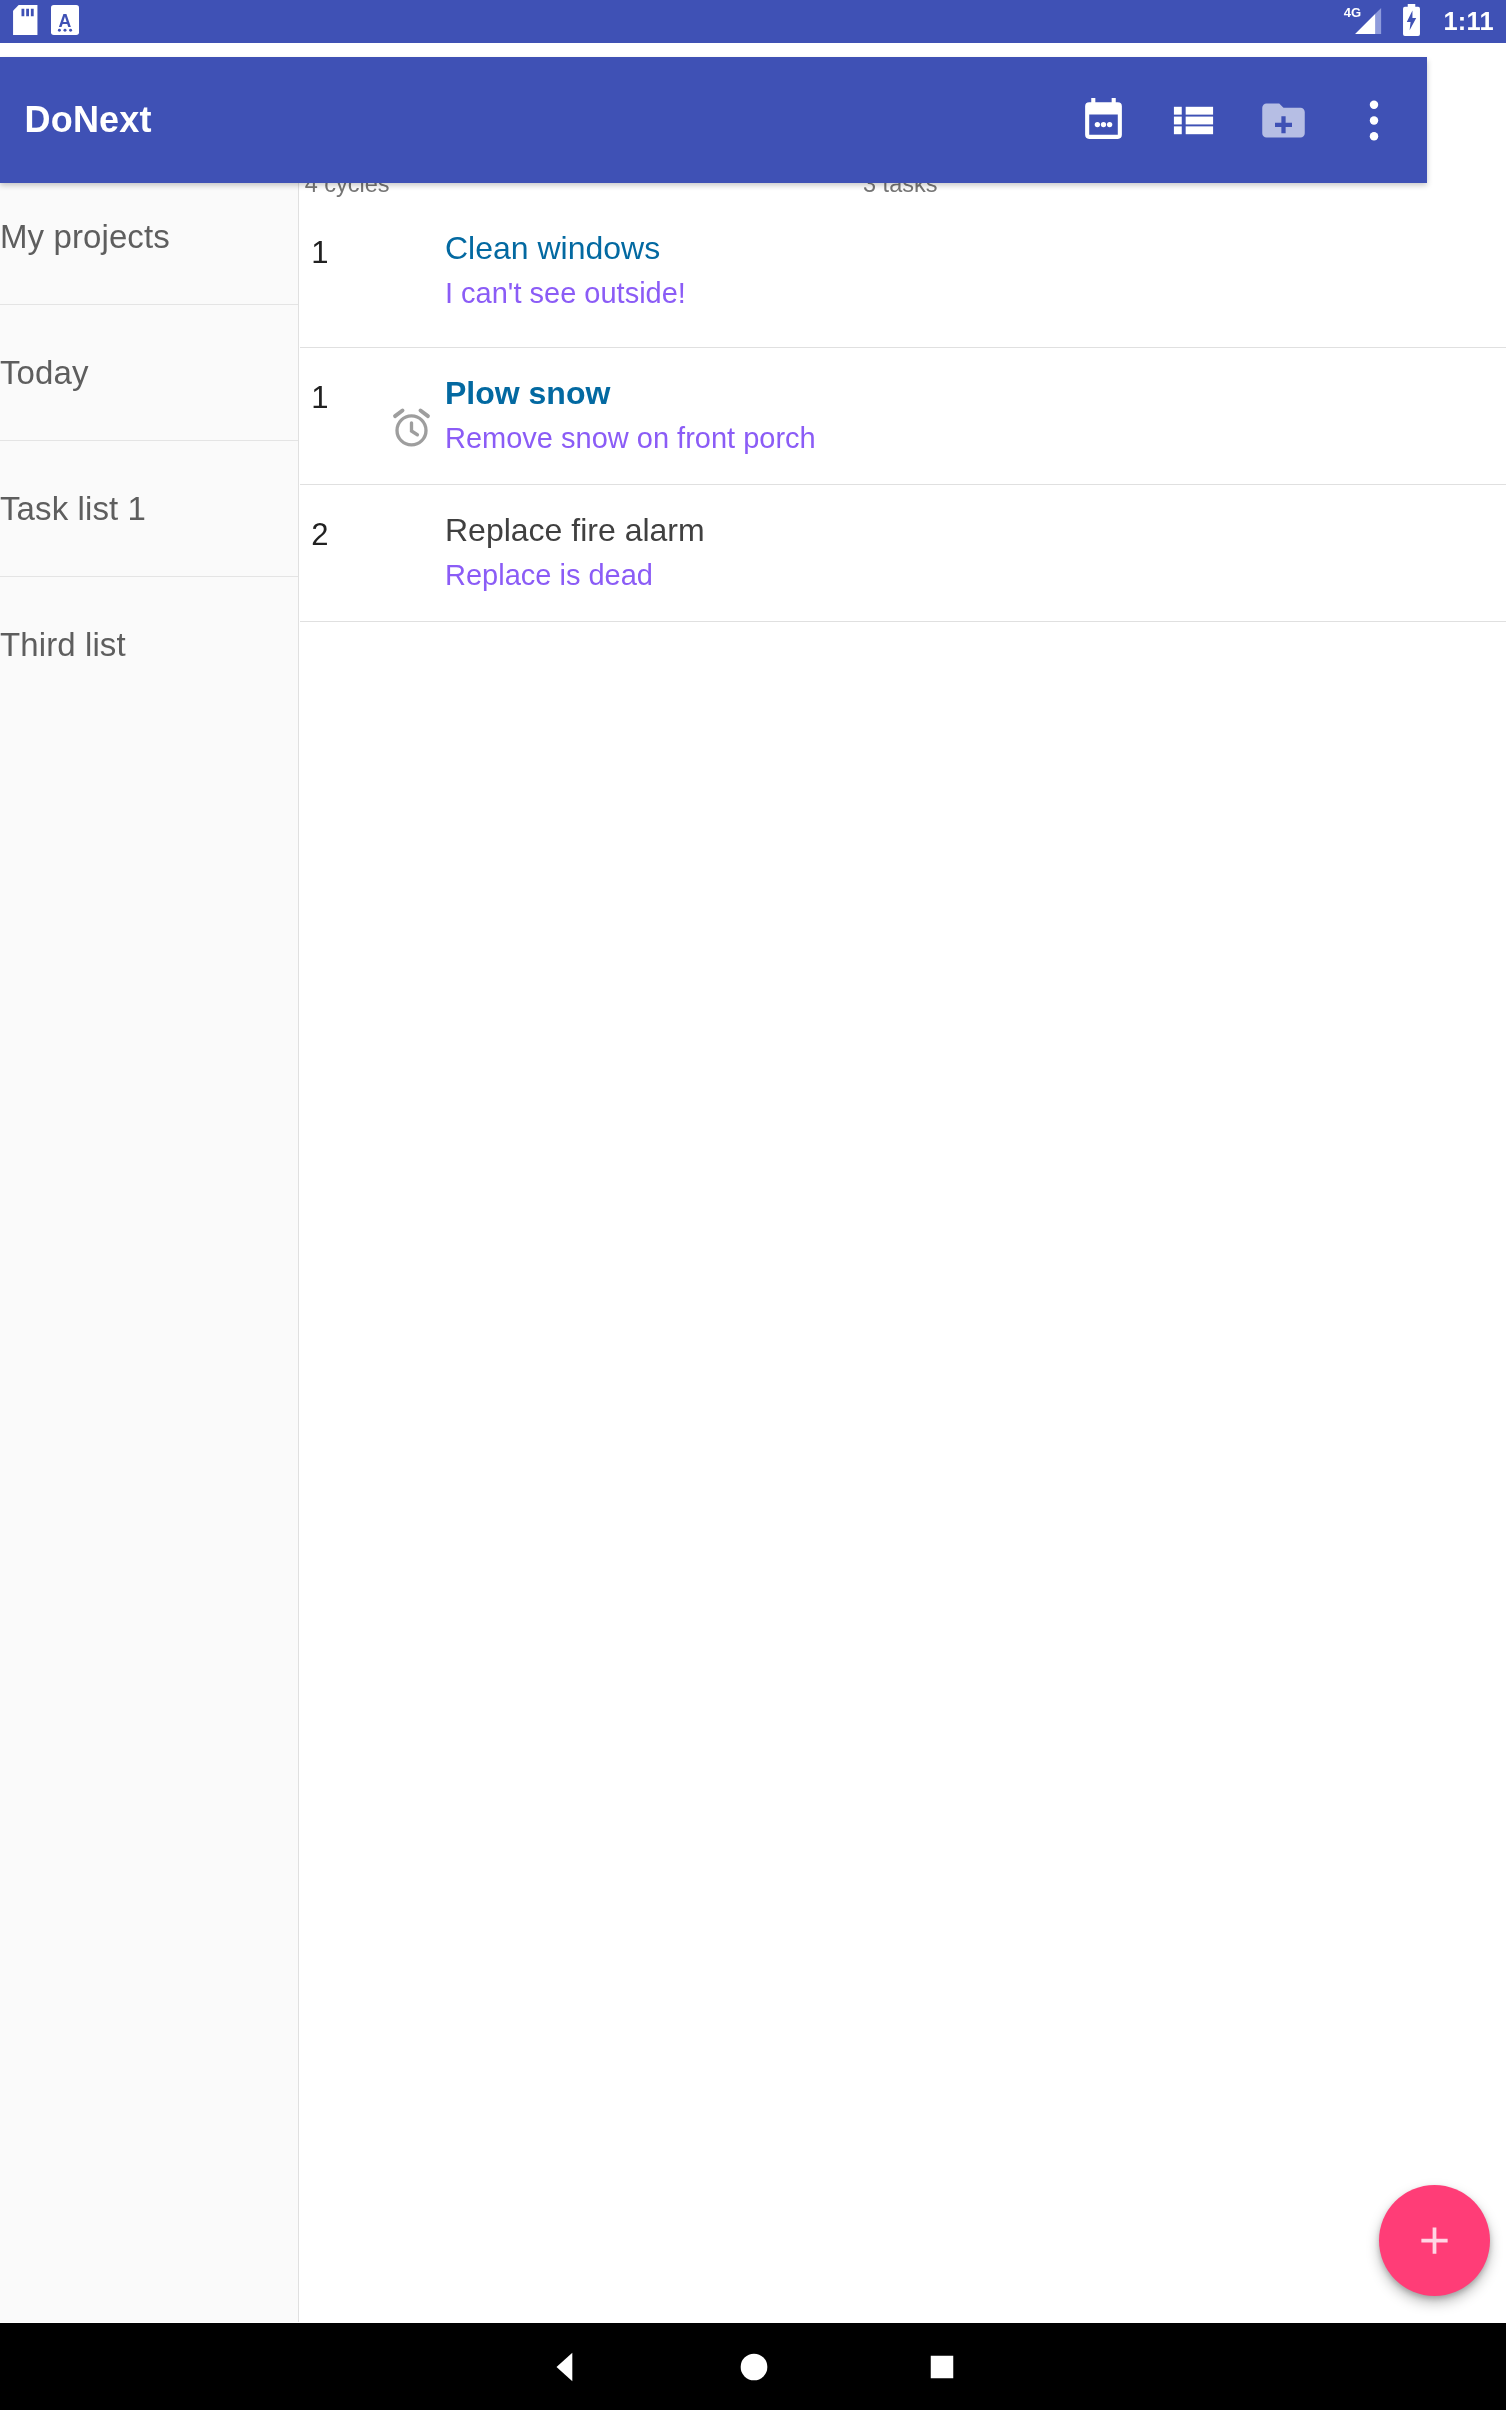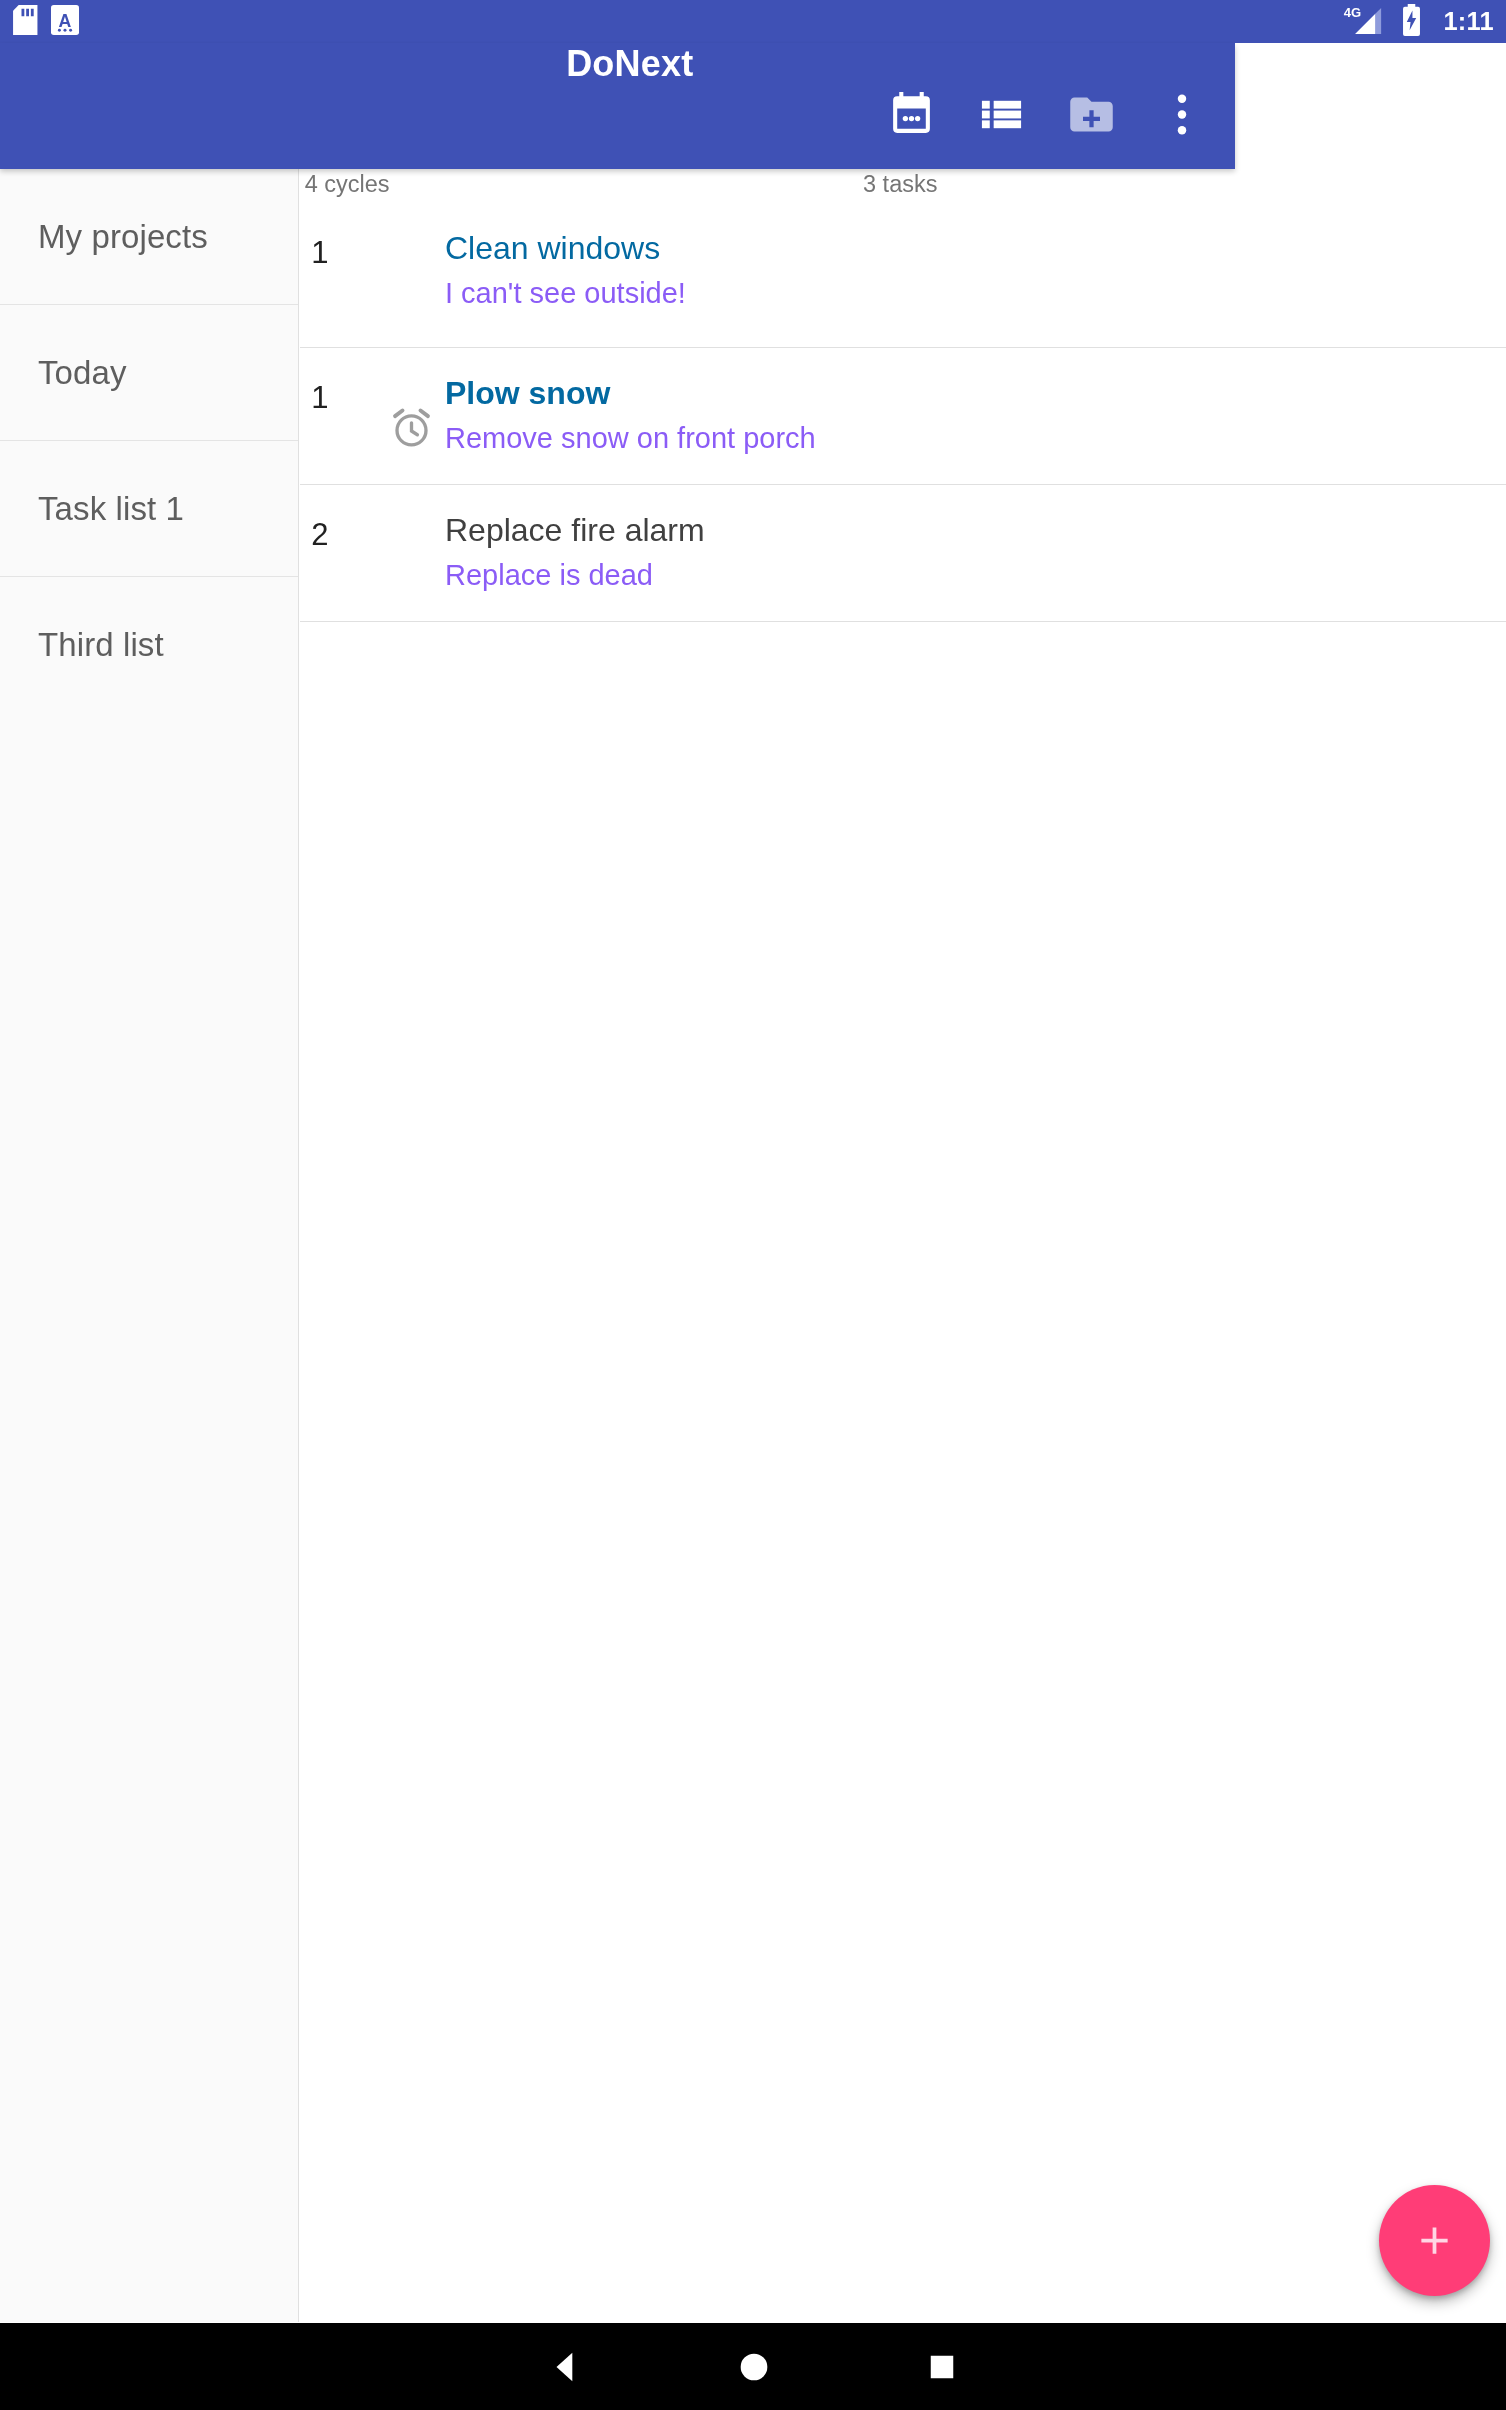--- a/index.html
+++ b/index.html
@@ -19,26 +19,25 @@
   }
   #status-left{ display:flex; align-items:center; gap:13px; }
   #status-right{ display:flex; align-items:center; gap:18px; }
   .sb-time{
     color:#ffffff; font-size:25.4px; font-weight:bold; letter-spacing:0.3px;
     margin-left:3.8px;
   }
 
   
   #app-bar{
-    position:absolute; top:43px; left:0; width:1235px; height:126px;
+    position:absolute; top:57px; left:0; width:1427px; height:126px;
     background:#3F51B5;
     display:flex; align-items:center;
     box-shadow:0 2.8px 5.6px rgba(0,0,0,.22);
     z-index:5;
-    flex-direction:column;
   }
   #app-title{
     color:#ffffff; font-size:36px; font-weight:bold;
     margin-left:24.5px; letter-spacing:0.2px;
   }
   #app-actions{
     margin-left:auto; display:flex; align-items:center;
     gap:32px; padding-right:24.5px;
   }
   .action-btn{
@@ -50,21 +49,21 @@
   
   #sidebar{
     position:absolute; top:169px; left:0;
     width:299px; height:2153px;
     background:#FAFAFA;
     border-right:0.9px solid #E0E0E0;
     z-index:2;
   }
   .side-item{
     height:136px; display:flex; align-items:center;
-    padding-left:38px; cursor:pointer;
+    cursor:pointer;
     border-bottom:0.9px solid #E4E4E4;
   }
   .side-item:last-child{ border-bottom:none; }
   .side-label{
     font-size:33px; color:#5E5E5E; font-weight:normal;
     letter-spacing:0.1px;
   }
 
   
   #content{

